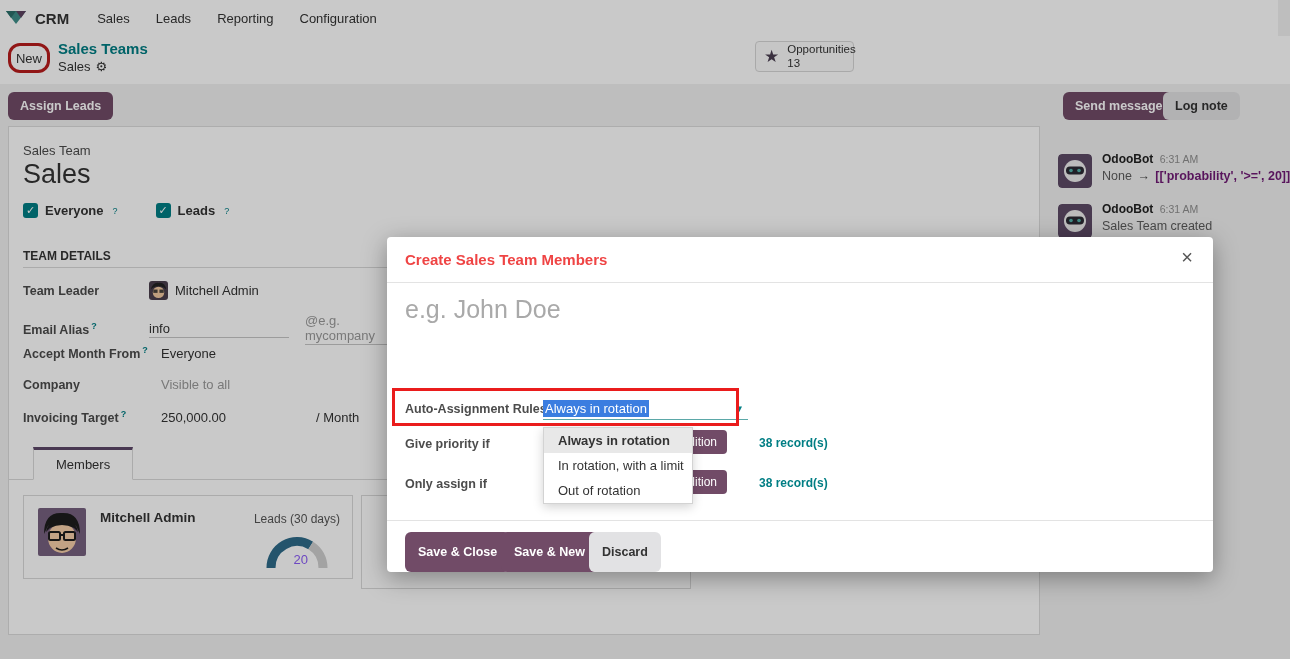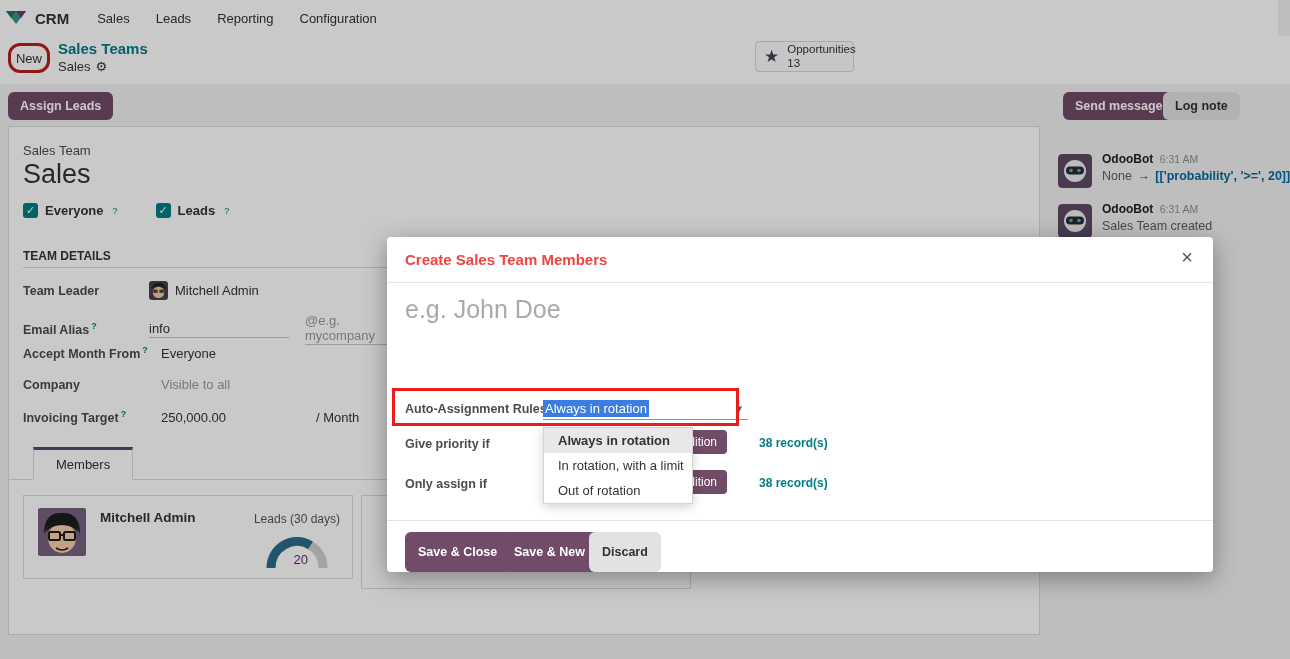--- a/index.html
+++ b/index.html
@@ -67,31 +67,31 @@
   .tab-active { position:absolute; left:24px; top:0; height:33px; padding:0 22px; background:#fff;
                 border:1px solid #d9d9d9; border-bottom:1px solid #fff; border-top:3px solid #5d4768;
                 display:flex; align-items:center; font-size:13px; color:#333; cursor:pointer; }
   .card { position:absolute; background:#fff; border:1px solid #d9d9d9; }
   .card1 { left:14px; top:368px; width:330px; height:84px; }
   .card2 { left:352px; top:368px; width:330px; height:94px; }
   .avatar-lg { position:absolute; left:14px; top:12px; width:48px; height:48px; border-radius:2px; }
   .member-name { position:absolute; left:76px; top:14px; font-size:13.5px; font-weight:700; color:#333; }
   .metric-label { position:absolute; right:12px; top:16px; font-size:12px; color:#555; }
   .gauge-wrap { position:absolute; right:22px; top:34px; width:66px; height:42px; }
-  .gauge-num { position:absolute; right:44px; top:56px; font-size:13px; color:#701a75; }
+  .gauge-num { position:absolute; right:44px; top:56px; font-size:13px; color:#8b5cf6; }
 
   
   .chatter { position:absolute; left:1052px; top:152px; width:238px; }
   .msg { position:relative; margin-bottom:10px; min-height:40px; }
   .msg-avatar { position:absolute; left:6px; top:2px; width:34px; height:34px; border-radius:4px; }
   .msg-head { margin-left:50px; font-size:12px; }
   .msg-author { font-weight:700; color:#222; }
   .msg-time { color:#8f8f8f; font-size:10.5px; margin-left:3px; }
   .msg-body { margin-left:50px; font-size:12.5px; color:#5c5c5c; margin-top:3px; white-space:nowrap; }
-  .msg-link { color:#0369a1; font-weight:600; }
+  .msg-link { color:#701a75; font-weight:600; }
 
   
   .backdrop { position:absolute; inset:0; background:rgba(0,0,0,0.21); z-index:50; }
   .modal { position:absolute; left:387px; top:237px; width:826px; height:335px; background:#fff;
            border-radius:4px; box-shadow:0 6px 24px rgba(0,0,0,.35); z-index:60; }
   .modal-header { position:absolute; left:0; top:0; width:100%; height:46px;
                   border-bottom:1px solid #e3e3e3; }
   .modal-title { position:absolute; left:18px; top:14px; font-size:15px; font-weight:700; color:#ef4444; }
   .modal-close { position:absolute; right:20px; top:10px; font-size:20px; color:#555; cursor:pointer;
                  line-height:1; }

